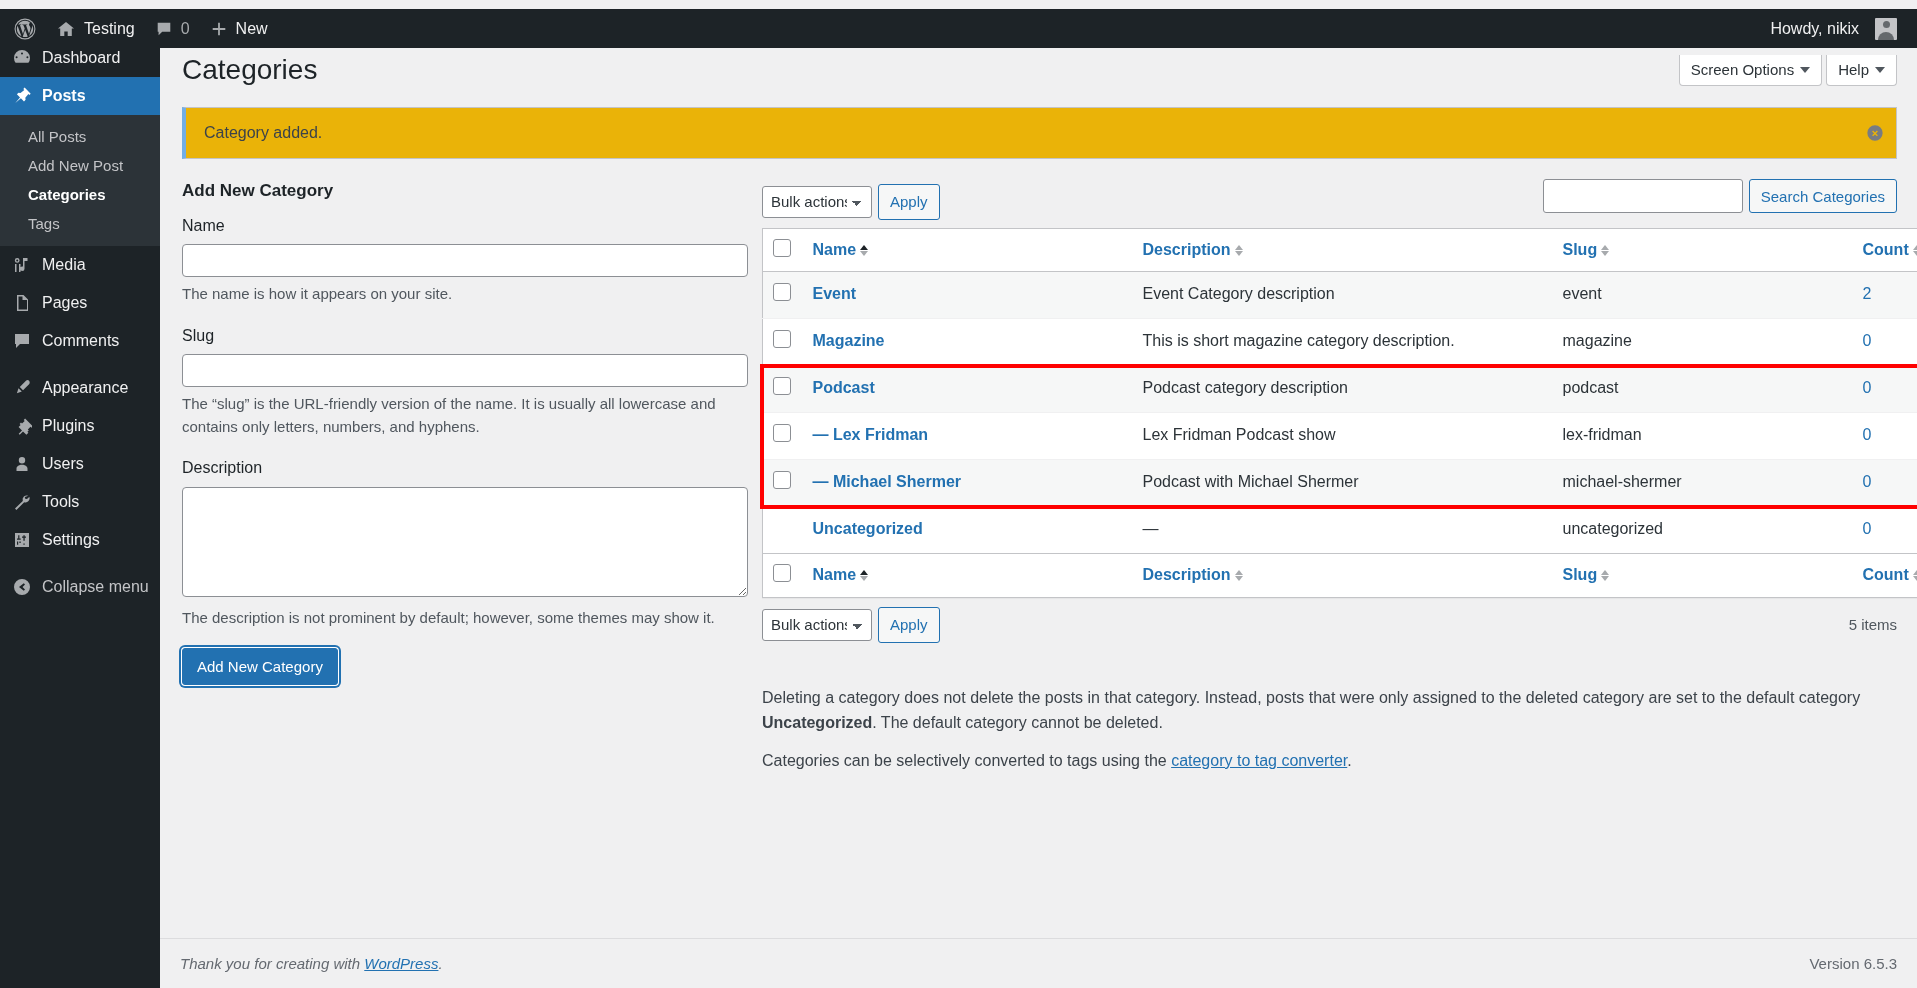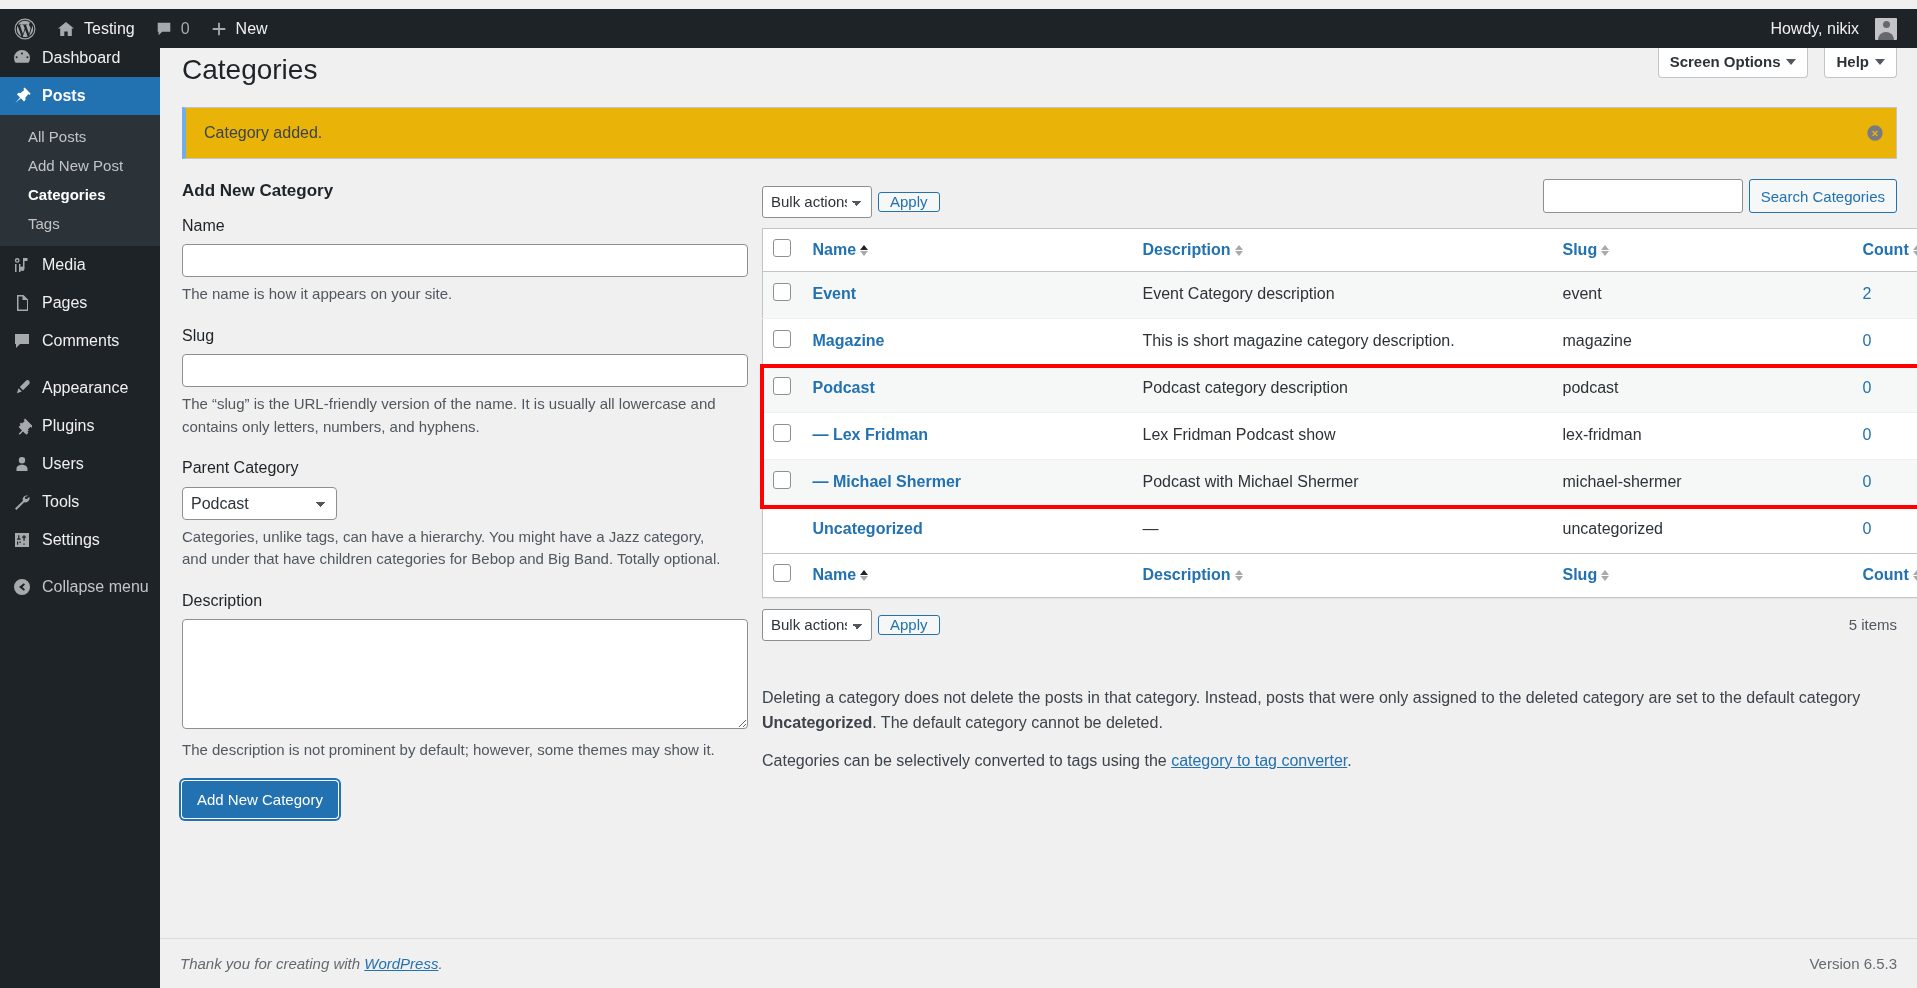--- a/index.html
+++ b/index.html
@@ -76,21 +76,21 @@
 
   
   #content {
     position: absolute; top: 39px; left: 160px;
     width: 1757px; height: 949px;
     background: #f0f0f1;
     padding: 0 20px 0 20px;
   }
 
   .screen-meta-links {
-    position: absolute; top: 8px; right: 20px; display: flex; gap: 16px; font-weight: bold;
+    position: absolute; top: 16px; right: 20px; display: flex; gap: 4px;
   }
   .meta-btn {
     background: #fff; border: 1px solid #c3c4c7; border-top: none;
     border-radius: 0 0 4px 4px; color: #2c3338;
     font-size: 15px; padding: 6px 11px 7px; cursor: pointer;
     display: flex; align-items: center; gap: 6px;
     font-family: "Liberation Sans", sans-serif;
   }
   .caret { width: 0; height: 0; border-left: 5px solid transparent; border-right: 5px solid transparent; border-top: 6px solid #50575e; }
 
@@ -167,21 +167,21 @@
     height: 32px; width: 110px; padding: 0 24px 0 8px;
     appearance: none; -webkit-appearance: none; cursor: pointer;
     background-image: linear-gradient(45deg, transparent 50%, #50575e 50%),
                       linear-gradient(135deg, #50575e 50%, transparent 50%);
     background-position: calc(100% - 14px) 14px, calc(100% - 9px) 14px;
     background-size: 5px 5px, 5px 5px;
     background-repeat: no-repeat;
   }
   .btn-secondary {
     background: #f6f7f7; border: 1px solid #2271b1; color: #2271b1;
-    border-radius: 3px; font-size: 15px; height: 20px; padding: 0 11px;
+    border-radius: 3px; font-size: 15px; height: 36px; padding: 0 11px;
     cursor: pointer; font-family: "Liberation Sans", sans-serif;
     margin-left: 6px;
   }
   .displaying-num {
     margin-left: auto; font-size: 15px; color: #50575e;
   }
   .search-box {
     position: absolute; top: 140px; right: 20px;
     display: flex; align-items: stretch;
   }
@@ -428,27 +428,20 @@
         <input class="text" type="text" value="" style="">
         <p class="hint">The name is how it appears on your site.</p>
       </div>
 
       <div class="form-field">
         <label>Slug</label>
         <input class="text" type="text" value="" style="">
         <p class="hint">The “slug” is the URL-friendly version of the name. It is usually all lowercase and contains only letters, numbers, and hyphens.</p>
       </div>
 
-      <div class="form-field">
-        <label>Parent Category</label>
-        <select class="sel">
-          <option>Podcast</option>
-        </select>
-        <p class="hint">Categories, unlike tags, can have a hierarchy. You might have a Jazz category, and under that have children categories for Bebop and Big Band. Totally optional.</p>
-      </div>
 
       <div class="form-field">
         <label>Description</label>
         <textarea class="text" style=""></textarea>
         <p class="hint">The description is not prominent by default; however, some themes may show it.</p>
       </div>
 
       <button class="btn-primary">Add New Category</button>
     </div>
 

